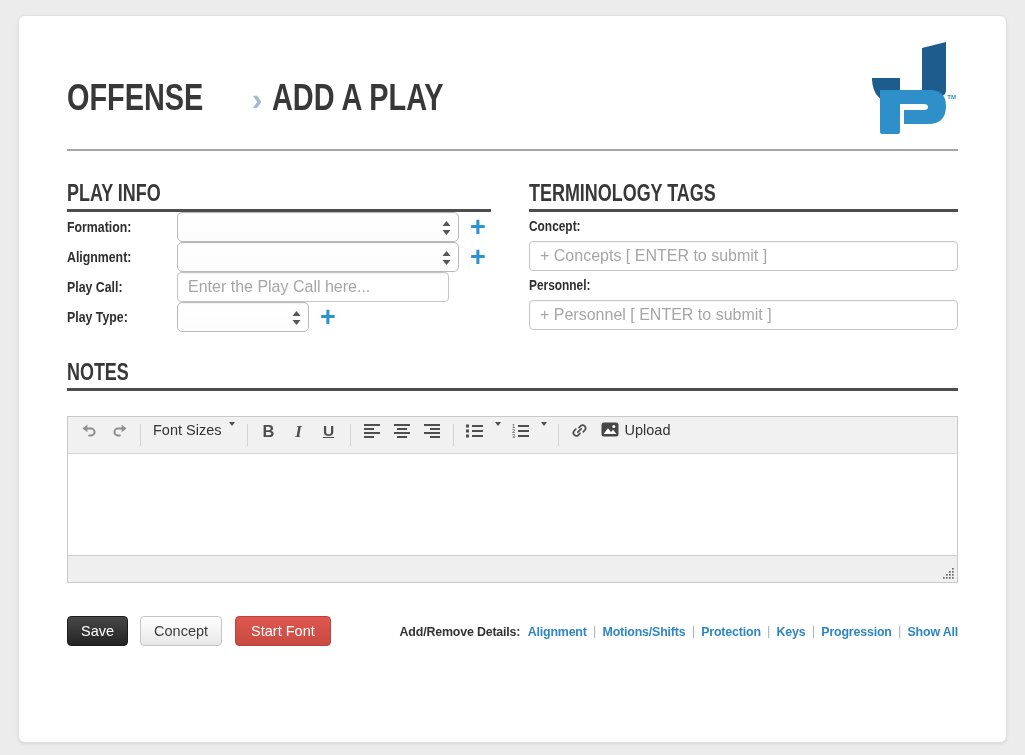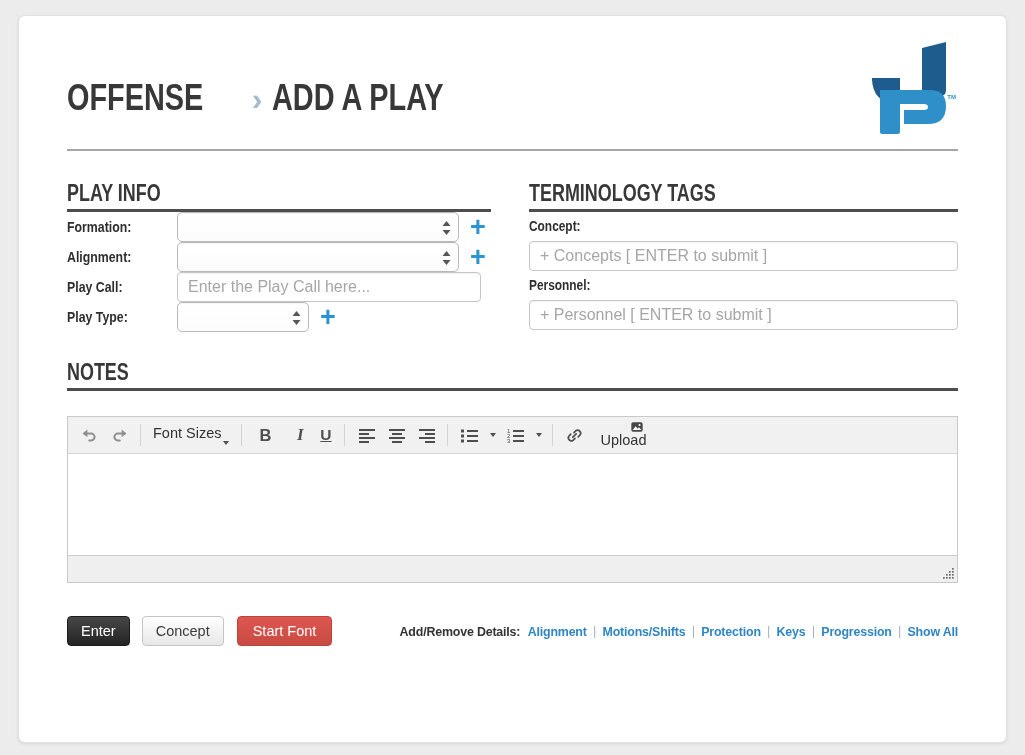--- a/index.html
+++ b/index.html
@@ -55,21 +55,21 @@
   .sel-small { width:132px; }
 
   .txt {
     height:30px; border:1px solid #c6c6c6; border-radius:4px;
     padding:0 10px; font-size:16px; color:#333;
     font-family:"Liberation Sans", sans-serif;
     box-shadow:inset 0 1px 1px rgba(0,0,0,.05);
     outline:none;
   }
   .txt::placeholder { color:#a6a6a6; opacity:1; }
-  .sel-wide-input { width:304px; }
+  .sel-wide-input { width:272px; }
   .full { width:100%; }
 
   .plus-btn {
     margin-left:11px; border:none; background:none; cursor:pointer;
     color:#2b93d1; font-size:27px; font-weight:800; line-height:28px;
     font-family:"Liberation Sans", sans-serif;
   }
 
   .tlabel { margin-top:6px; font-size:13px; }
   .tlabel .cond-sm { font-size:14px; }
@@ -77,22 +77,22 @@
 
   
   .notes-sec { margin-top:28px; }
   .editor { margin-top:25px; border:1px solid #c9c9c9; }
   .toolbar {
     height:37px; background:#f1f1f1; border-bottom:1px solid #d6d6d6;
     display:flex; align-items:center; padding:0 6px;
   }
   .tb-btn {
     height:28px; min-width:30px; padding:0 5px; border:1px solid transparent; border-radius:3px;
-    background:none; display:flex; align-items:flex-end; justify-content:center;
-    color:#4e4e4e; cursor:pointer; font-family:"Liberation Sans", sans-serif;flex-direction:column;
+    background:none; display:flex; align-items:flex-start; justify-content:center;
+    color:#4e4e4e; cursor:pointer; font-family:"Liberation Sans", sans-serif;
   }
   .tb-sep { width:1px; height:22px; background:#d2d2d2; margin:0 6px; flex:none; }
   .tb-label { font-size:14.5px; color:#333; margin-right:7px; }
   .caret { width:0; height:0; border-left:3.5px solid transparent; border-right:3.5px solid transparent; border-top:4px solid #4e4e4e; }
   .tb-caret-btn { min-width:16px; padding:0 3px; }
   .b-glyph { font-weight:800; font-size:16.5px; }
   .i-glyph { font-family:"Liberation Serif", serif; font-style:italic; font-weight:700; font-size:17px; padding:0 3px; }
   .u-glyph { font-size:15.5px; font-weight:700; text-decoration:underline; }
   .upload-label { font-size:14.5px; color:#333; margin-left:6px; }
 
@@ -337,21 +337,21 @@
                 <rect x="3" y="9" width="1.7" height="1.7"></rect>
               <rect x="0" y="9" width="1.7" height="1.7"></rect>
             </g>
           </svg>
         </span>
       </div>
     </div>
   </div>
 
   <div class="actions">
-    <button class="btn btn-save">Enter</button>
+    <button class="btn btn-save">Save</button>
     <button class="btn btn-cancel">Concept</button>
     <button class="btn btn-danger">Start Font</button>
 
     <div class="details">
       <span class="details-label">Add/Remove Details:</span>
       <a class="detail-link">Alignment</a>
       <span class="pipe">|</span>
       <a class="detail-link">Motions/Shifts</a>
       <span class="pipe">|</span>
       <a class="detail-link">Protection</a>

